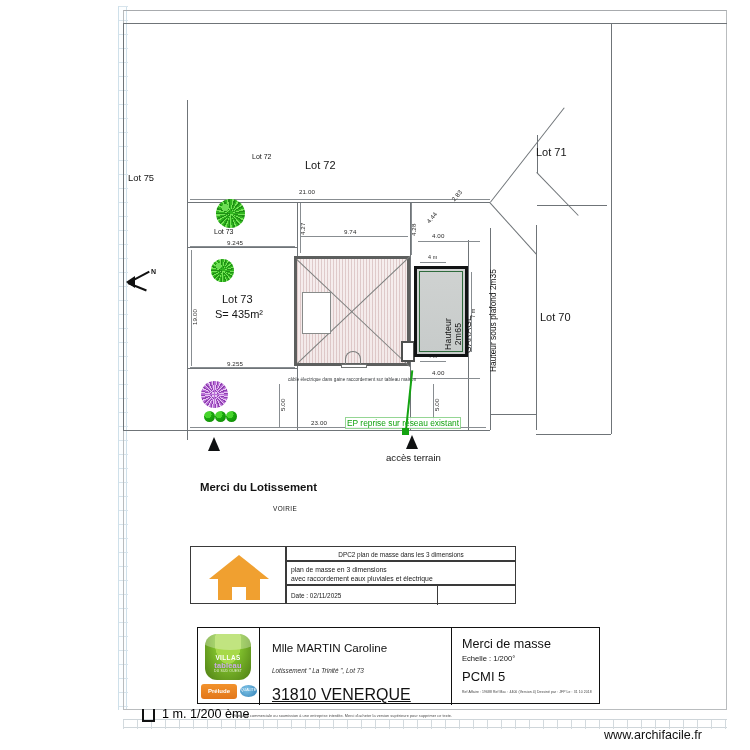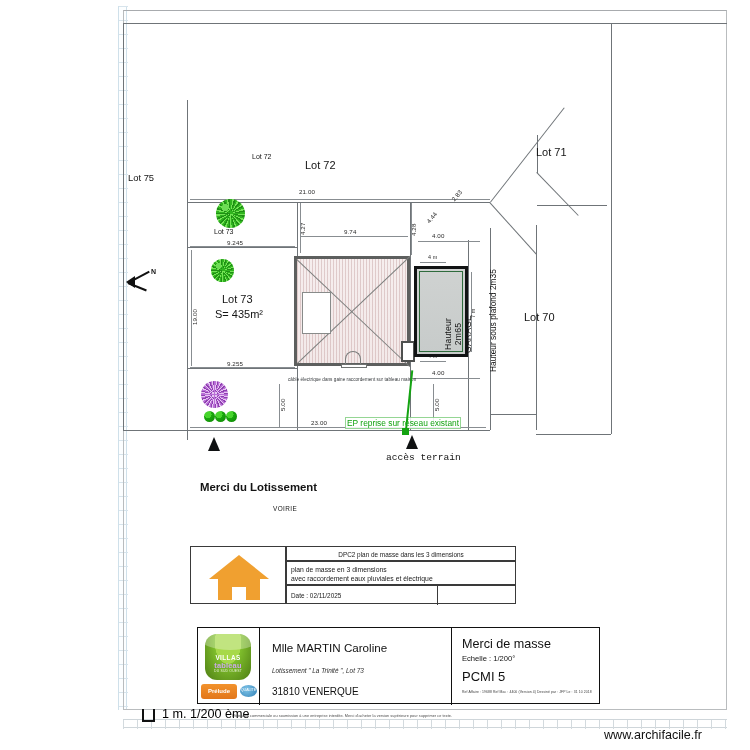--- a/index.html
+++ b/index.html
@@ -182,21 +182,21 @@
   }
   #prelude-txt { left:0; top:4px; width:36px; text-align:center; font-size:6px; font-weight:bold; color:#fff; }
   #qual-badge {
     left:42px; top:57px; width:17px; height:12px; border-radius:50%;
     background: radial-gradient(circle at 40% 35%, #7fc4e8, #2f7fb5);
   }
   #qual-txt { left:0; top:3px; width:17px; text-align:center; font-size:3.6px; color:#fff; }
 
   #cart-name  { left:12px; top:13px; font-size:11.6px; color:#111; }
   #cart-sub   { left:12px; top:39px; font-size:6.4px; font-style:italic; color:#2a2a2a; }
-  #cart-city  { left:12px; top:58px; font-size:10px; color:#111; }
+  #cart-city  { left:12px; top:58px; font-size:16px; color:#111;text-decoration:underline; }
 
   #cart-title { left:10px; top:9px; font-size:12.6px; color:#111; }
   #cart-scale { left:10px; top:26px; font-size:7.6px; color:#111; }
   #cart-ref   { left:10px; top:41px; font-size:13px; color:#111; }
   #cart-meta  { left:10px; top:62px; font-size:3.4px; color:#3a3a3a; letter-spacing:.1px; }
 
   
   #scalebar-row { left:128px; top:705px; width:560px; height:22px; }
   #scale-u {
     left:14px; top:4px; width:13px; height:13px;
@@ -413,39 +413,39 @@
   <div class="abs" style="left:405px; top:370px; width:1.6px; height:60px; background:#14a312; transform:rotate(6deg); transform-origin:50% 100%;"></div>
   <div class="abs" style="left:402px; top:428px; width:7px; height:7px; background:#14a312;"></div>
 
   <div class="lbl lbl-lot-sm abs" style="left:128px; top:172px; font-size:9.4px;">Lot 75</div>
   <div class="lbl lbl-lot-sm abs" style="left:252px; top:153px;">Lot 72</div>
   <div class="lbl lbl-lot-big abs" style="left:305px; top:159px;">Lot 72</div>
   <div class="lbl lbl-lot-sm abs" style="left:214px; top:228px;">Lot 73</div>
   <div class="lbl lbl-lot-big abs" style="left:222px; top:293px;">Lot 73</div>
   <div class="lbl lbl-lot-big abs" style="left:215px; top:308px;">S= 435m²</div>
   <div class="lbl lbl-lot-big abs" style="left:536px; top:146px;">Lot 71</div>
-  <div class="lbl lbl-lot-big abs" style="left:524px; top:311px;">Lot 70</div>
+  <div class="lbl lbl-lot-big abs" style="left:540px; top:311px;">Lot 70</div>
 
   <div class="tree abs" style="left:216px; top:199px; width:29px; height:29px;"></div>
   <div class="tree abs" style="left:211px; top:259px; width:23px; height:23px;"></div>
   <div class="shrub abs" style="left:201px; top:381px; width:27px; height:27px;"></div>
   <div class="bush abs" style="left:204px; top:411px; width:11px; height:11px;"></div>
   <div class="bush abs" style="left:215px; top:411px; width:11px; height:11px;"></div>
   <div class="bush abs" style="left:226px; top:411px; width:11px; height:11px;"></div>
 
   <div class="abs" style="left:126px; top:272px; width:30px; height:26px;">
     <div class="abs" style="left:2px; top:10px; width:24px; height:1.6px; background:#111; transform:rotate(-28deg); transform-origin:0 50%;"></div>
     <div class="abs" style="left:2px; top:10px; width:20px; height:1.6px; background:#111; transform:rotate(22deg); transform-origin:0 50%;"></div>
     <div class="abs" style="left:0; top:4px; width:0; height:0; border-top:6px solid transparent; border-bottom:6px solid transparent; border-right:9px solid #111;"></div>
   </div>
   <div class="narrow-n abs" style="left:151px; top:268px;">N</div>
 
   <div class="up-arrow abs" style="left:208px; top:437px;"></div>
   <div class="up-arrow abs" style="left:406px; top:435px;"></div>
-  <div class="lbl abs" style="left:386px; top:452px; font-size:9.6px;font-family:Liberation Mono, monospace;">accès terrain</div>
+  <div class="lbl abs" style="left:386px; top:452px; font-size:9.6px;">accès terrain</div>
   <div class="lbl abs" style="left:200px; top:481px; font-size:11.4px; font-weight:bold;">Merci      du      Lotissement</div>
   <div class="lbl abs" style="left:273px; top:505px; font-size:6.4px; letter-spacing:.4px;">VOIRIE</div>
 
   <div class="abs" id="dpc-block">
     <div class="abs" id="dpc-icon-cell">
       <div class="house-icon-roof abs" style="left:18px; top:8px;"></div>
       <div class="house-icon-body abs" style="left:27px; top:31px; width:42px; height:22px;"></div>
       <div class="abs" style="left:41px; top:40px; width:14px; height:13px; background:#ffffff;"></div>
     </div>
     <div class="abs" id="dpc-rows">

